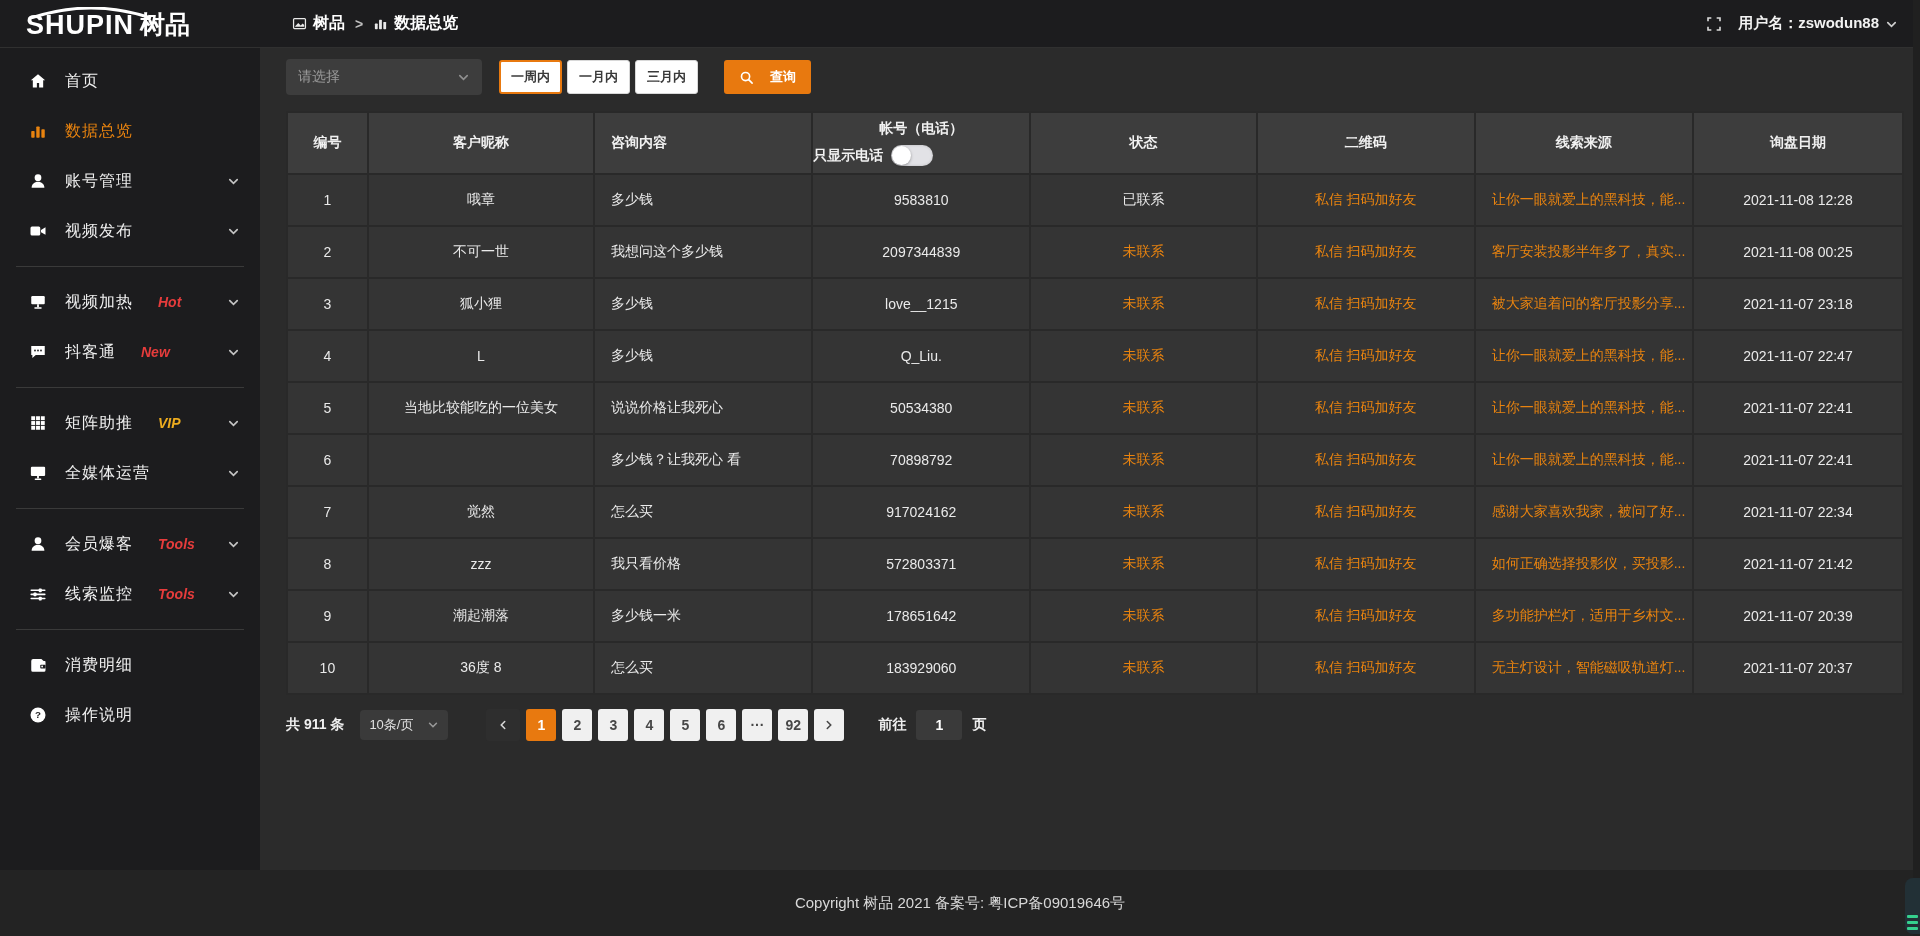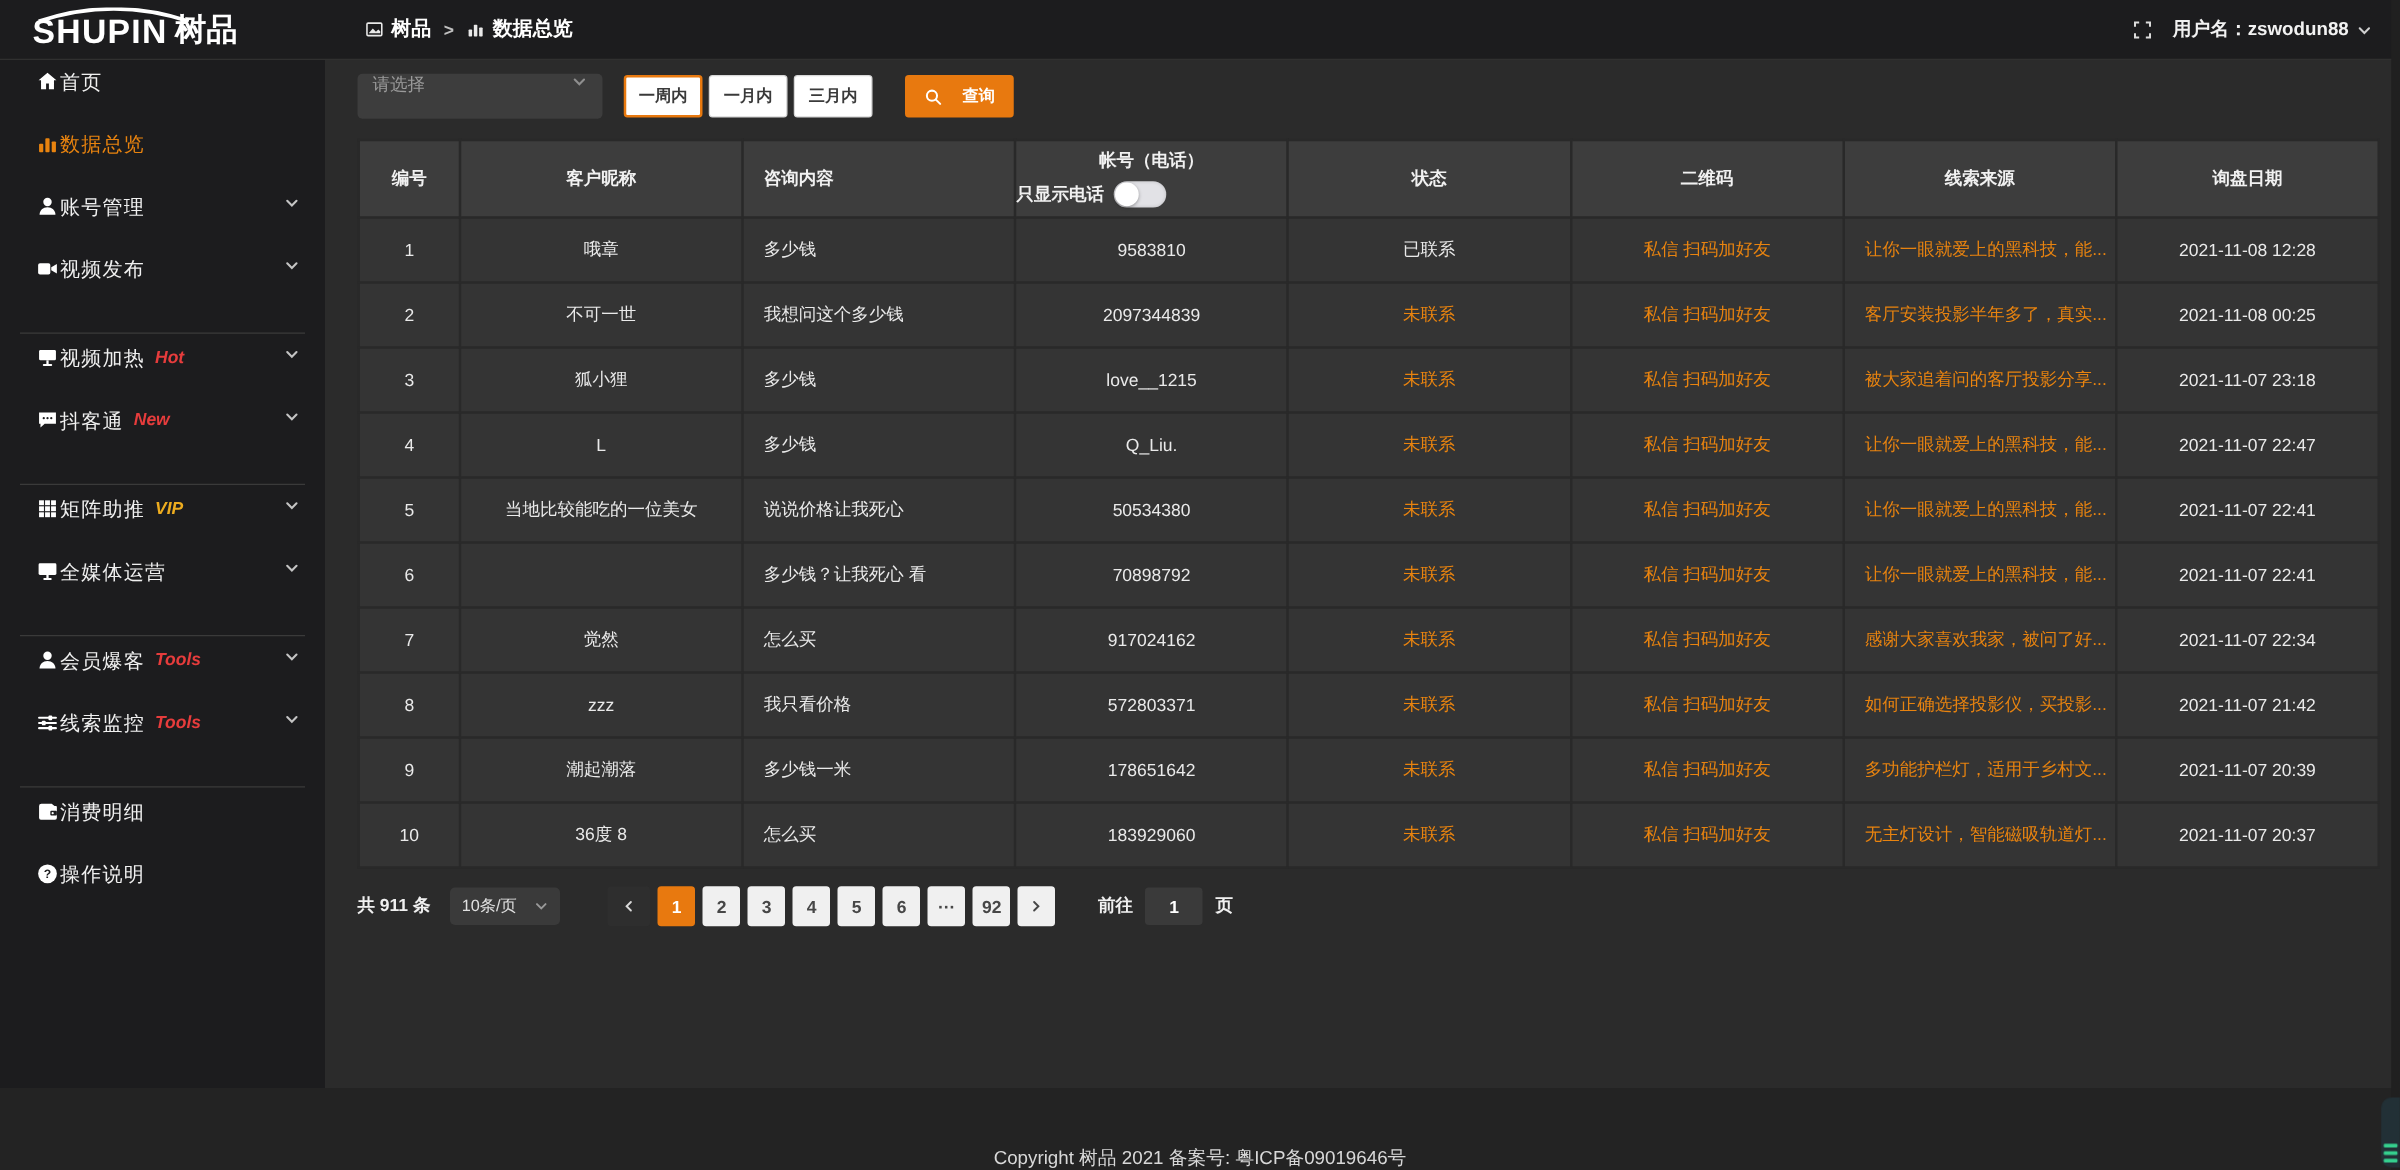--- a/index.html
+++ b/index.html
@@ -22,37 +22,37 @@
   .crumb{display:flex;align-items:center;gap:6px;cursor:pointer;}
   .crumb .ico{display:flex;color:#e9e9e9;}
   .bc-sep{color:#c0c0c0;font-size:14px;}
   .topbar-right{margin-left:auto;display:flex;align-items:center;gap:16px;padding-right:22px;}
   .fs-btn{display:flex;color:#dcdcdc;cursor:pointer;}
   .user-chip{display:flex;align-items:center;gap:6px;font-size:15px;font-weight:bold;color:#f2f2f2;cursor:pointer;}
   .user-chip .chev{display:flex;color:#cfcfcf;margin-top:2px;}
 
   
   .sidebar{position:fixed;top:48px;left:0;bottom:66px;width:260px;background:#1c1c1e;padding-top:8px;z-index:20;}
-  .sb-item{height:50px;display:flex;align-items:flex-start;padding:0 20px 0 28px;font-size:16px;color:#f0f0f0;cursor:pointer;}
+  .sb-item{height:50px;display:flex;align-items:center;padding:0 20px 0 28px;gap:17px;font-size:16px;color:#f0f0f0;cursor:pointer;}
   .sb-item .sb-icon{width:20px;display:flex;justify-content:center;color:#ffffff;}
   .sb-item.active{color:#e8830f;}
   .sb-item.active .sb-icon{color:#e8830f;}
   .sb-label{letter-spacing:1px;}
   .sb-badge{font-style:italic;font-weight:bold;font-size:14px;margin-left:8px;}
   .sb-chevron{margin-left:auto;display:flex;color:#c4c4c4;}
   .sb-divider{height:1px;background:#3a3a3a;margin:10px 16px;}
 
   
   .main{margin-left:260px;padding:14px 16px 0 26px;}
   .tabs{display:flex;gap:12px;}
   .tab{height:29px;padding:0 15px;background:#1d1d1d;color:#fff;font-size:13px;font-weight:bold;display:flex;align-items:center;border-radius:2px;cursor:pointer;}
   .tab.active{background:#e8790f;}
 
   .filters{margin-top:16px;display:flex;align-items:center;}
-  .select{width:196px;height:36px;background:#3d3d3d;border-radius:4px;display:flex;align-items:flex-start;justify-content:space-between;padding:0 12px;color:#9a9a9a;font-size:14px;cursor:pointer;}
+  .select{width:196px;height:36px;background:#3d3d3d;border-radius:4px;display:flex;align-items:center;justify-content:space-between;padding:0 12px;color:#9a9a9a;font-size:14px;cursor:pointer;}
   .select .chev{display:flex;color:#8f8f8f;}
   .period-group{display:flex;gap:5px;margin-left:17px;}
   .period{width:63px;height:34px;background:#fff;color:#3a3a3a;font-size:13px;font-weight:bold;display:flex;align-items:center;justify-content:center;border:1px solid #d8d8d8;border-radius:3px;cursor:pointer;}
   .period.active{border:2px solid #e8790f;}
   .query-btn{margin-left:26px;height:34px;padding:0 15px;background:#e8790f;color:#fff;border:none;border-radius:3px;font-size:13px;font-weight:bold;display:flex;align-items:center;gap:16px;cursor:pointer;font-family:inherit;}
 
   
   .table-wrap{margin-top:16px;}
   table{width:100%;border-collapse:collapse;table-layout:fixed;}
   th{background:#3d3d3d;height:62px;font-size:14px;font-weight:bold;color:#f1f1f1;border:2px solid #292929;text-align:center;}
@@ -73,21 +73,21 @@
   .pg-nav{display:flex;align-items:center;gap:6px;margin-left:38px;}
   .pg-btn{min-width:30px;height:32px;border:none;border-radius:3px;display:flex;align-items:center;justify-content:center;font-size:14px;font-weight:bold;cursor:pointer;font-family:inherit;}
   .pg-prev{width:34px;background:#2e2e2e;color:#d8d8d8;}
   .pg-page{width:30px;background:#f0f0f0;color:#474747;}
   .pg-page.active{background:#e8790f;color:#fff;}
   .pg-next{width:30px;background:#f0f0f0;color:#474747;}
   .pg-goto{display:flex;align-items:center;gap:10px;margin-left:34px;font-weight:bold;}
   .pg-input{width:46px;height:30px;background:#3a3a3a;border:none;border-radius:3px;color:#fff;text-align:center;font-size:14px;font-weight:bold;font-family:inherit;}
 
   
-  .footer{position:fixed;left:0;right:0;bottom:0;height:66px;background:#232323;display:flex;align-items:flex-end;justify-content:center;font-size:15px;color:#d8d8d8;z-index:25;}
+  .footer{position:fixed;left:0;right:0;bottom:0;height:66px;background:#232323;display:flex;align-items:center;justify-content:center;font-size:15px;color:#d8d8d8;z-index:25;}
 
   
   .scroll-track{position:fixed;top:0;right:0;bottom:0;width:7px;background:#202020;z-index:40;}
   .float-widget{position:fixed;right:0;bottom:2px;width:15px;height:56px;background:#223036;border-radius:8px 0 0 8px;z-index:50;display:flex;flex-direction:column;justify-content:flex-end;gap:3px;padding:4px 2px;cursor:pointer;}
   .fw-bar{height:3px;background:#35d08e;border-radius:1px;}
 </style>
 </head>
 <body>
 
 <div class="app">

